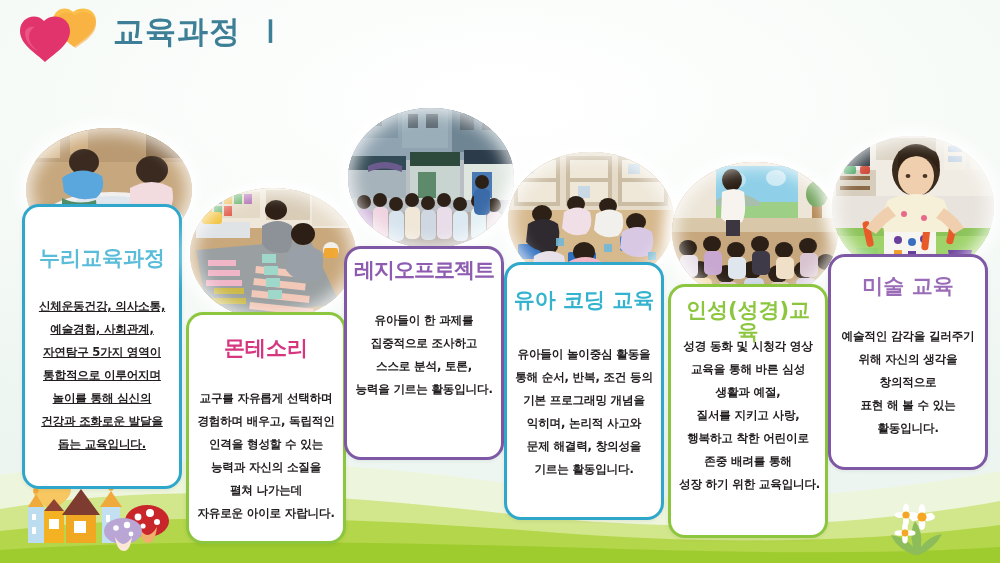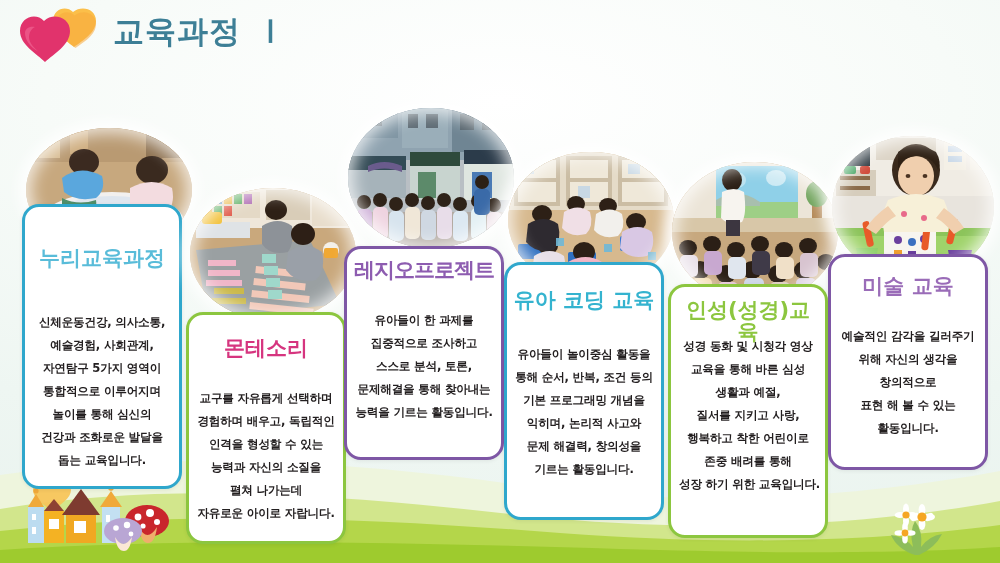--- a/index.html
+++ b/index.html
@@ -181,21 +181,21 @@
 
       <ellipse cx="126" cy="42" rx="16" ry="14" fill="#3a2a1f"></ellipse>
       <path d="M104 60 q22,-12 42,0 q4,18 -8,28 q-22,4 -34,-10 z" fill="#f3dce0"></path>
       <ellipse cx="122" cy="100" rx="22" ry="12" fill="#e9cfd6"></ellipse>
     </svg>
     <div class="ph-mask"></div>
   </div>
 
   <div class="card" style="left:22px;top:204px;width:160px;height:285px;border:3px solid #2fa7cc;">
     <div class="card-title" style="top:40px;font-size:21px;color:#59bcd9;">누리교육과정</div>
-    <div class="card-body" style="top:104px;">
+    <div class="card-body" style="top:88px;text-decoration:underline;">
       <div>신체운동건강, 의사소통,</div>
       <div>예술경험, 사회관계,</div>
       <div>자연탐구 5가지 영역이</div>
       <div>통합적으로 이루어지며</div>
       <div>놀이를 통해 심신의</div>
       <div>건강과  조화로운  발달을</div>
       <div>돕는 교육입니다.</div>
     </div>
   </div>
 
@@ -323,21 +323,20 @@
     </svg>
     <div class="ph-mask"></div>
   </div>
 
   <div class="card" style="left:344px;top:246px;width:160px;height:214px;border:3px solid #7e57a5;">
     <div class="card-title" style="top:10px;font-size:21px;color:#8d5cb0;letter-spacing:-1px;">레지오프로젝트</div>
     <div class="card-body" style="top:60px;">
       <div>유아들이 한 과제를</div>
       <div>집중적으로 조사하고</div>
       <div>스스로 분석, 토론,</div>
-      <div>문제해결을 통해 찾아내는</div>
       <div>능력을 기르는 활동입니다.</div>
     </div>
   </div>
 
   <div class="photo" style="left:508px;top:152px;width:166px;height:136px;">
     <svg class="inner" viewBox="0 0 166 136" preserveAspectRatio="none" aria-hidden="true">
       <rect width="166" height="136" fill="#d7b98e"></rect>
       <rect width="166" height="58" fill="#e5dbc8"></rect>
       <g fill="#cbbda4">
         <rect x="6" y="4" width="46" height="50"></rect>

